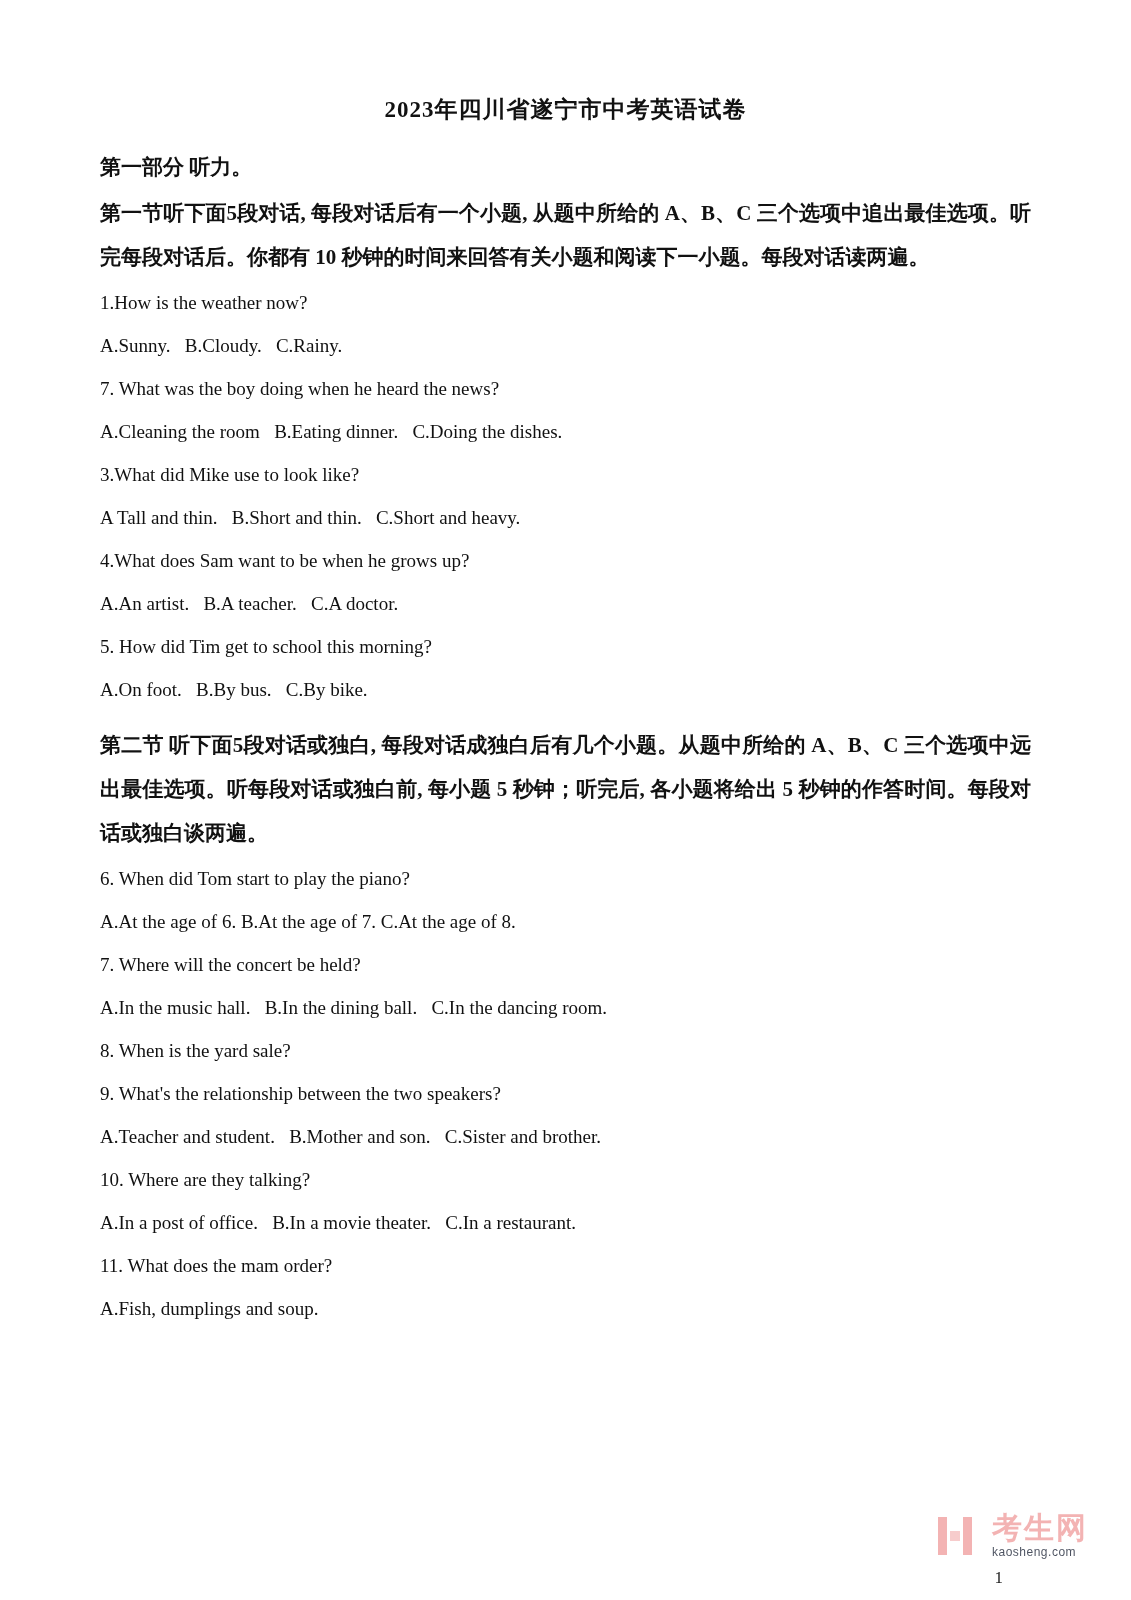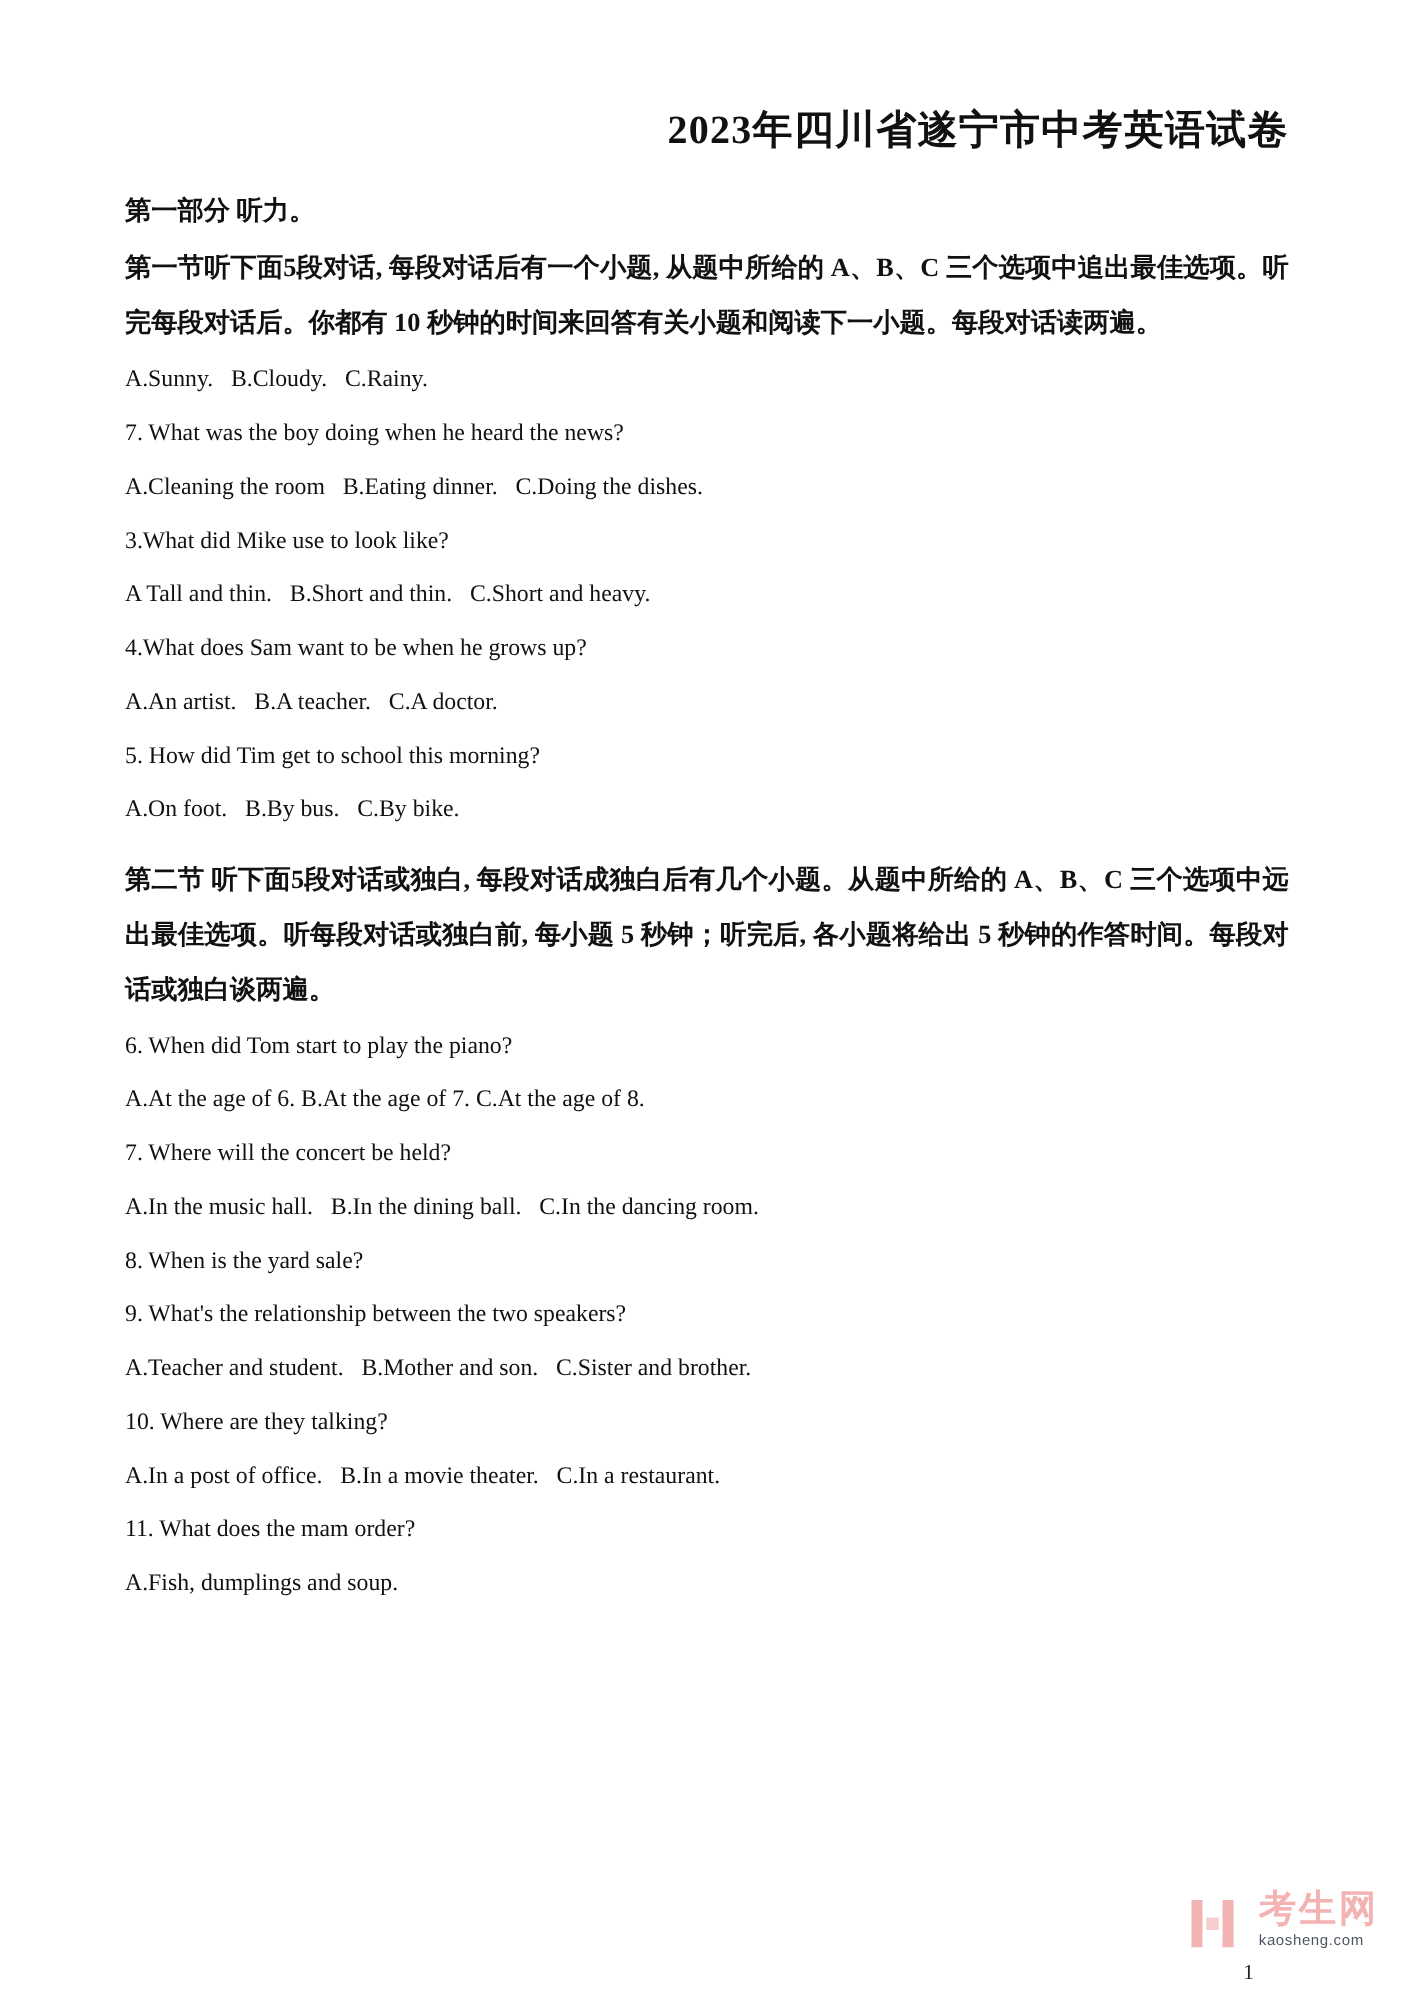--- a/index.html
+++ b/index.html
@@ -13,24 +13,24 @@
     height: 1600px;
     margin: 0 auto;
     background: #ffffff;
     box-sizing: border-box;
     padding: 82px 100px 0 100px;
     font-family: "Liberation Serif", "DejaVu Serif", serif;
     color: #111111;
     overflow: hidden;
   }
   .title {
-    font-size: 32px;
+    font-size: 23px;
     font-weight: bold;
-    text-align: right;
-    margin: 0 0 28px 0;
+    text-align: center;
+    margin: 12px 0 28px 0;
     letter-spacing: 1px;
   }
   .part-heading {
     font-size: 21px;
     font-weight: bold;
     margin: 0 0 10px 0;
   }
   .intro {
     font-size: 21px;
     font-weight: bold;
@@ -42,24 +42,24 @@
     margin-top: 6px;
   }
   .q, .opts {
     font-size: 19px;
     line-height: 20px;
     margin: 0 0 23px 0;
     white-space: pre-wrap;
   }
   .watermark {
     position: absolute;
-    right: 28px;
+    right: 43px;
     bottom: 42px;
     display: flex;
-    align-items: flex-end;
+    align-items: center;
     gap: 20px;
     opacity: 0.75;
   }
   .wm-text-col {
     display: flex;
     flex-direction: column;
     line-height: 1;
   }
   .wm-brand {
     font-family: "Liberation Sans", "DejaVu Sans", sans-serif;
@@ -88,20 +88,21 @@
 
 <div class="page">
 
   <h1 class="title">2023年四川省遂宁市中考英语试卷</h1>
 
   <div class="part-heading">第一部分 听力。</div>
 
   <p class="intro">第一节听下面5段对话, 每段对话后有一个小题, 从题中所给的 A、B、C 三个选项中追出最佳选项。听完每段对话后。你都有 10 秒钟的时间来回答有关小题和阅读下一小题。每段对话读两遍。</p>
 
   <div class="qa-block">
+    <p class="q">1.How is the weather now?</p>
     <p class="opts">A.Sunny.   B.Cloudy.   C.Rainy.</p>
     <p class="q">7. What was the boy doing when he heard the news?</p>
     <p class="opts">A.Cleaning the room   B.Eating dinner.   C.Doing the dishes.</p>
     <p class="q">3.What did Mike use to look like?</p>
     <p class="opts">A Tall and thin.   B.Short and thin.   C.Short and heavy.</p>
     <p class="q">4.What does Sam want to be when he grows up?</p>
     <p class="opts">A.An artist.   B.A teacher.   C.A doctor.</p>
     <p class="q">5. How did Tim get to school this morning?</p>
     <p class="opts">A.On foot.   B.By bus.   C.By bike.</p>
   </div>

